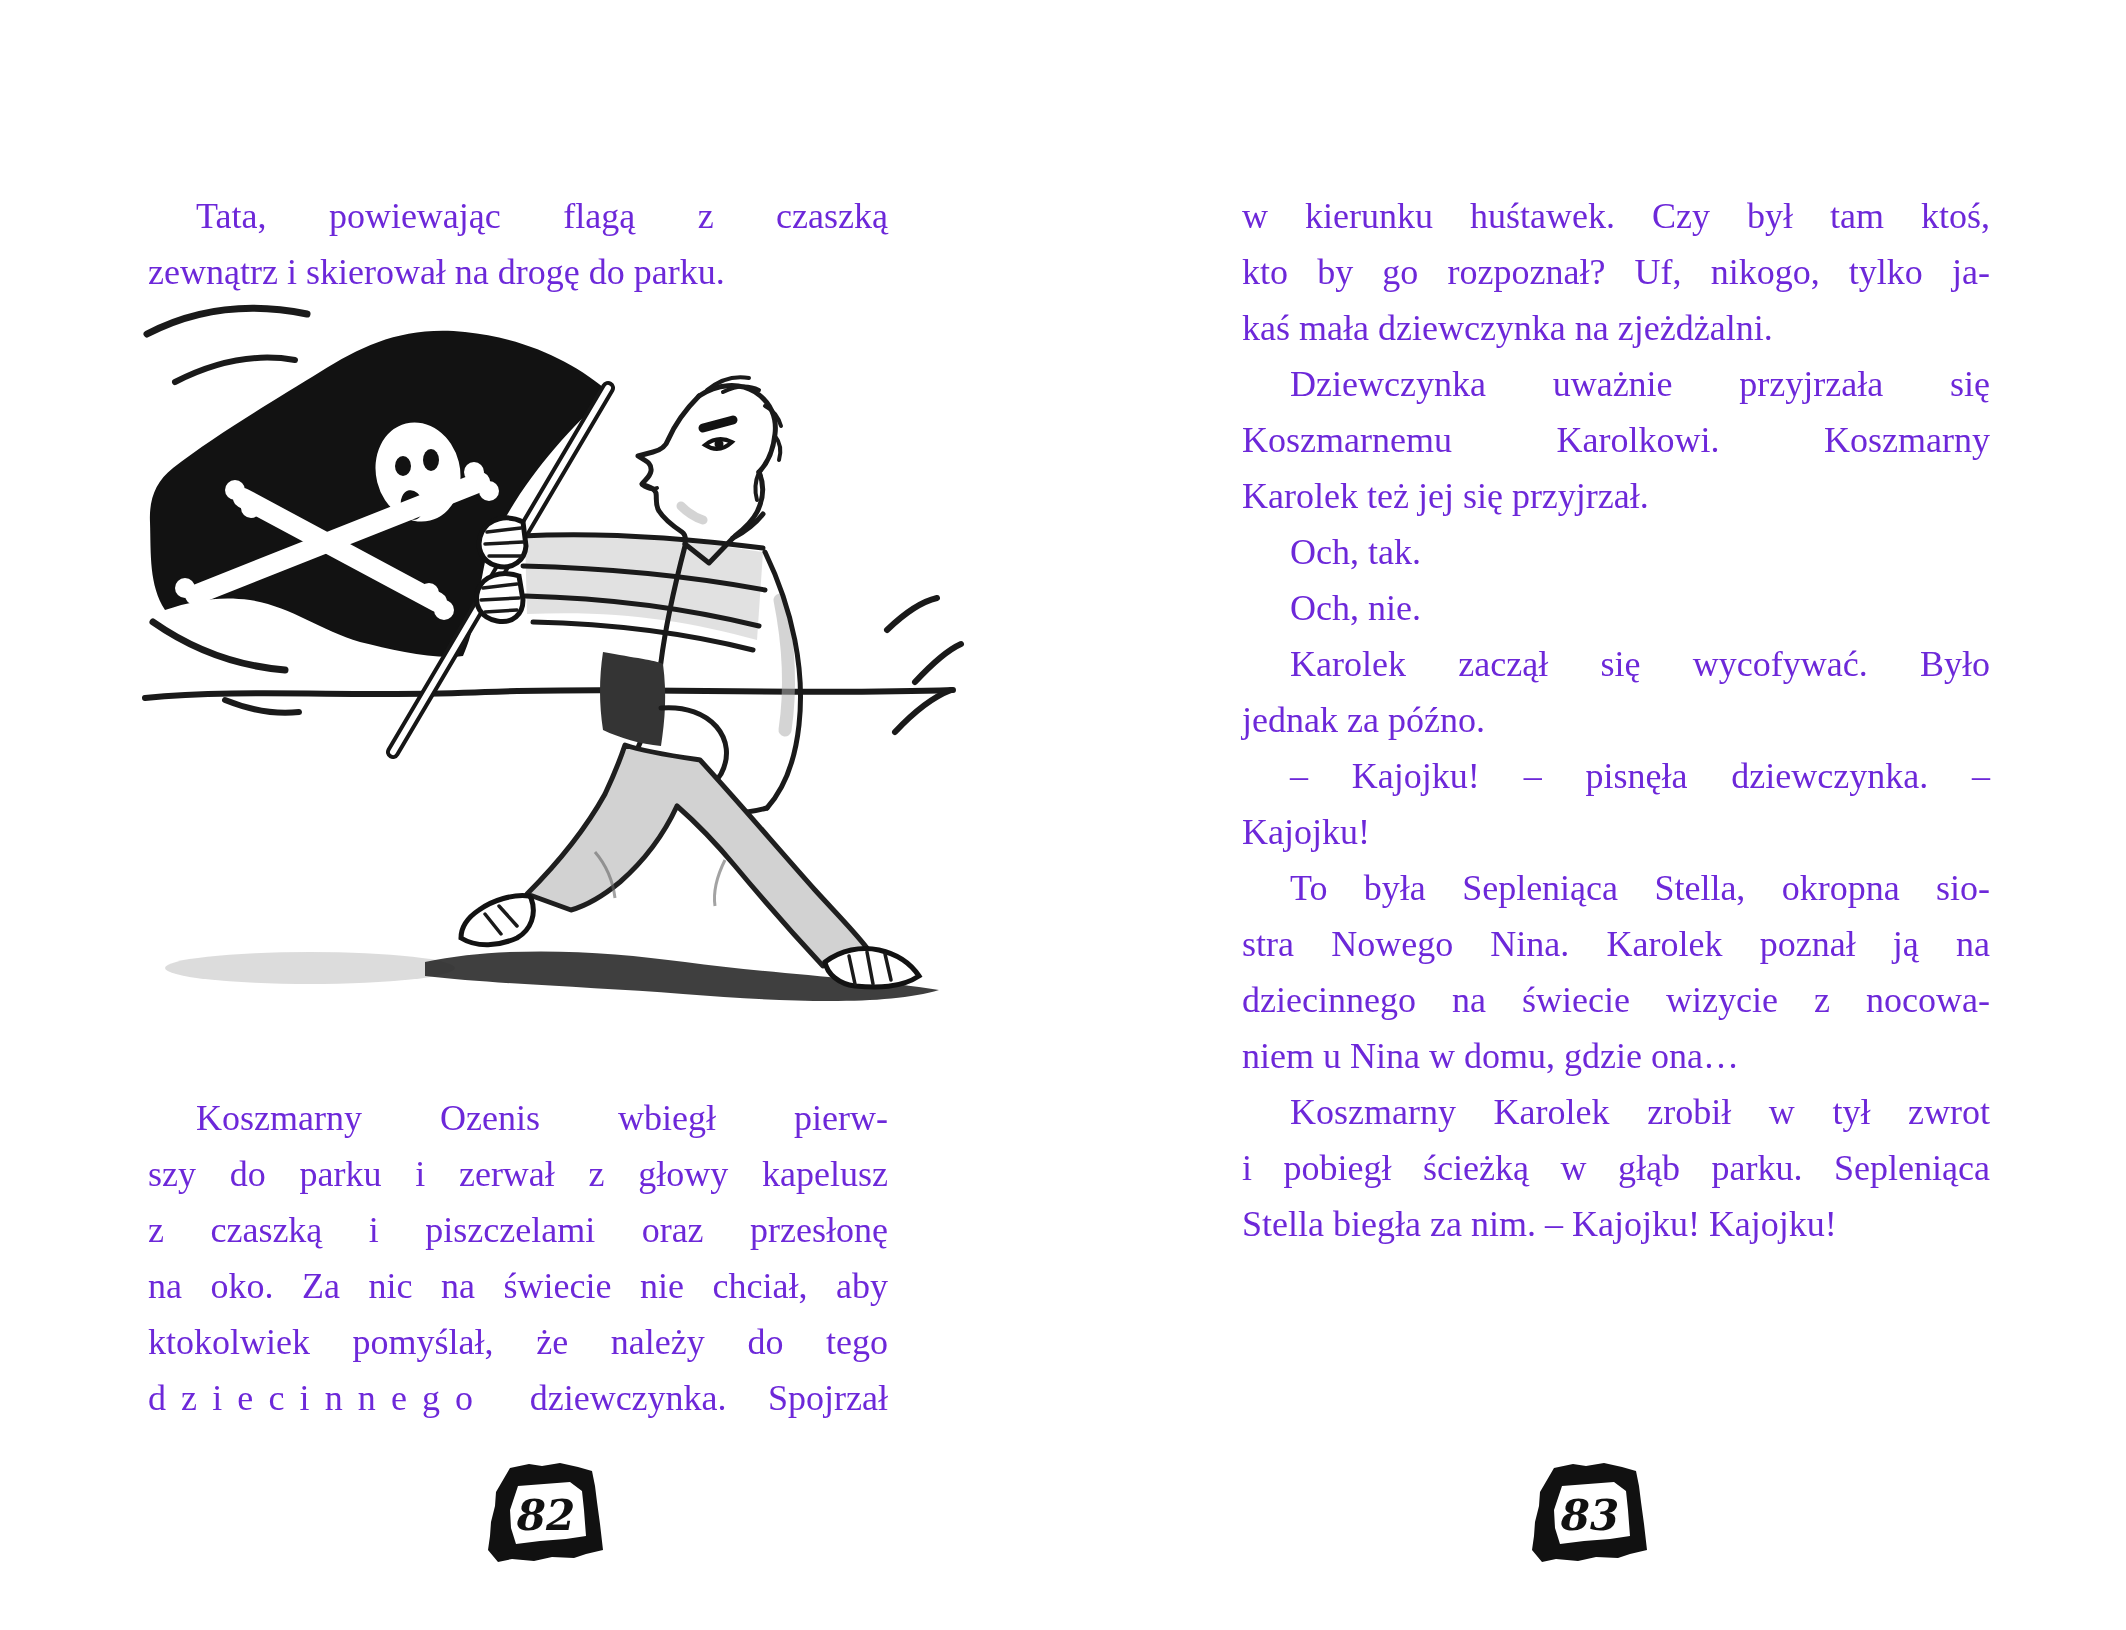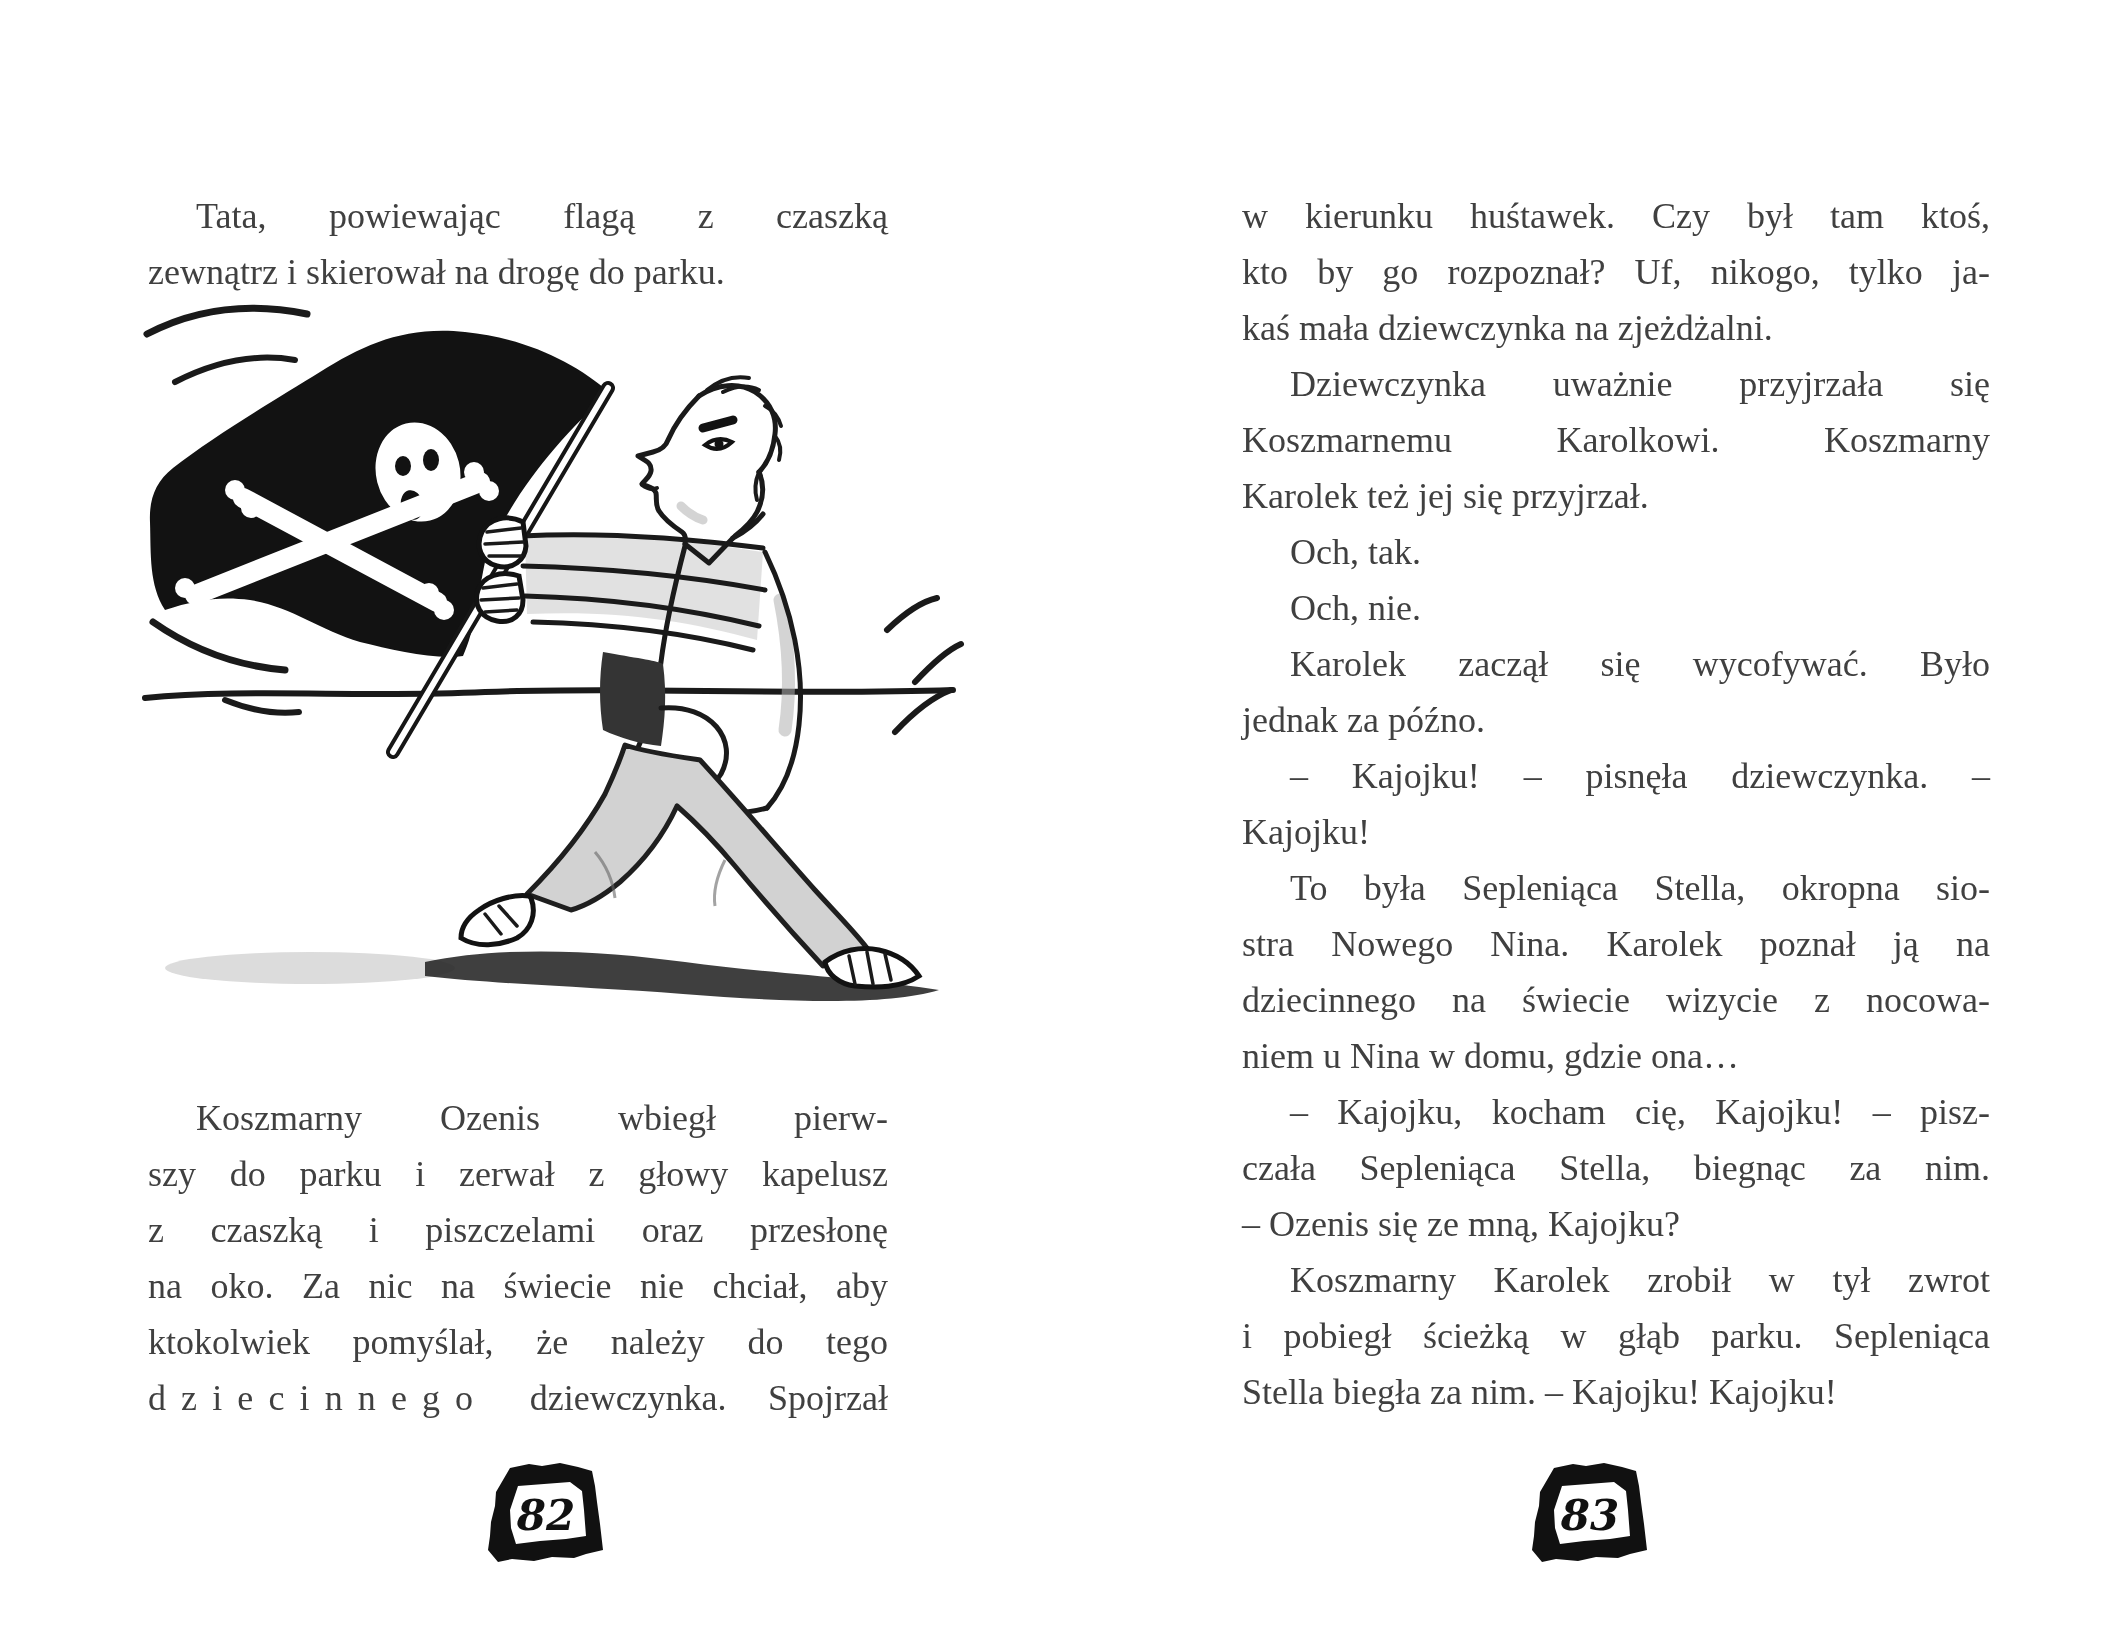--- a/index.html
+++ b/index.html
@@ -1,17 +1,17 @@
 <!DOCTYPE html>
 <html><head>
 <meta charset="utf-8">
 <style>
   html,body{margin:0;padding:0;background:#fff;}
   .stage{position:relative;width:2126px;height:1630px;background:#ffffff;overflow:hidden;
-         font-family:"Liberation Serif","DejaVu Serif",serif;color:#404040;}
+         font-family:"Liberation Serif","DejaVu Serif",serif;color:#6d28d9;}
   .col{position:absolute;}
   .ln{height:56px;line-height:56px;font-size:36px;white-space:normal;}
   .j{text-align:justify;text-align-last:justify;}
   .jl{text-align:left;}
   .ind{text-indent:48px;}
   .sp{letter-spacing:0.42em;}
   .illus{position:absolute;left:125px;top:300px;width:840px;height:775px;margin:0;}
   .badge{position:absolute;width:122px;height:102px;}
   .badge svg{width:100%;height:100%;}
   .badge text{font-family:"DejaVu Serif","Liberation Serif",serif;font-style:italic;font-weight:bold;}
@@ -193,25 +193,20 @@
         <div class="ln jl">Kajojku!</div>
       </div>
 
       <div>
         <div class="ln ind j">To była Sepleniąca Stella, okropna sio-</div>
         <div class="ln j">stra Nowego Nina. Karolek poznał ją na</div>
         <div class="ln j">dziecinnego na świecie wizycie z nocowa-</div>
         <div class="ln jl">niem u Nina w domu, gdzie ona…</div>
       </div>
 
-      <div>
-        <div class="ln ind j">– Kajojku, kocham cię, Kajojku! – pisz-</div>
-        <div class="ln j">czała Sepleniąca Stella, biegnąc za nim.</div>
-        <div class="ln jl">– Ozenis się ze mną, Kajojku?</div>
-      </div>
 
       <div>
         <div class="ln ind j">Koszmarny Karolek zrobił w tył zwrot</div>
         <div class="ln j">i pobiegł ścieżką w głąb parku. Sepleniąca</div>
         <div class="ln jl">Stella biegła za nim. – Kajojku! Kajojku!</div>
       </div>
 
     </div>
 
     <div class="badge" style="left:1526px;top:1462px;">

